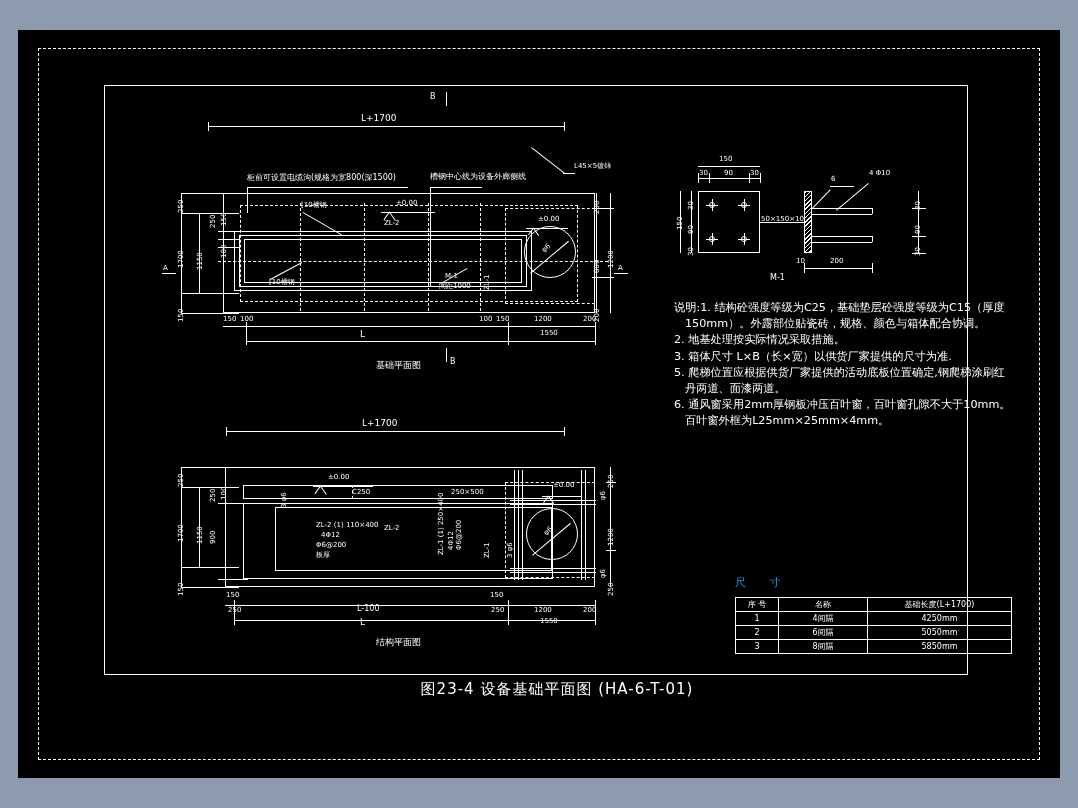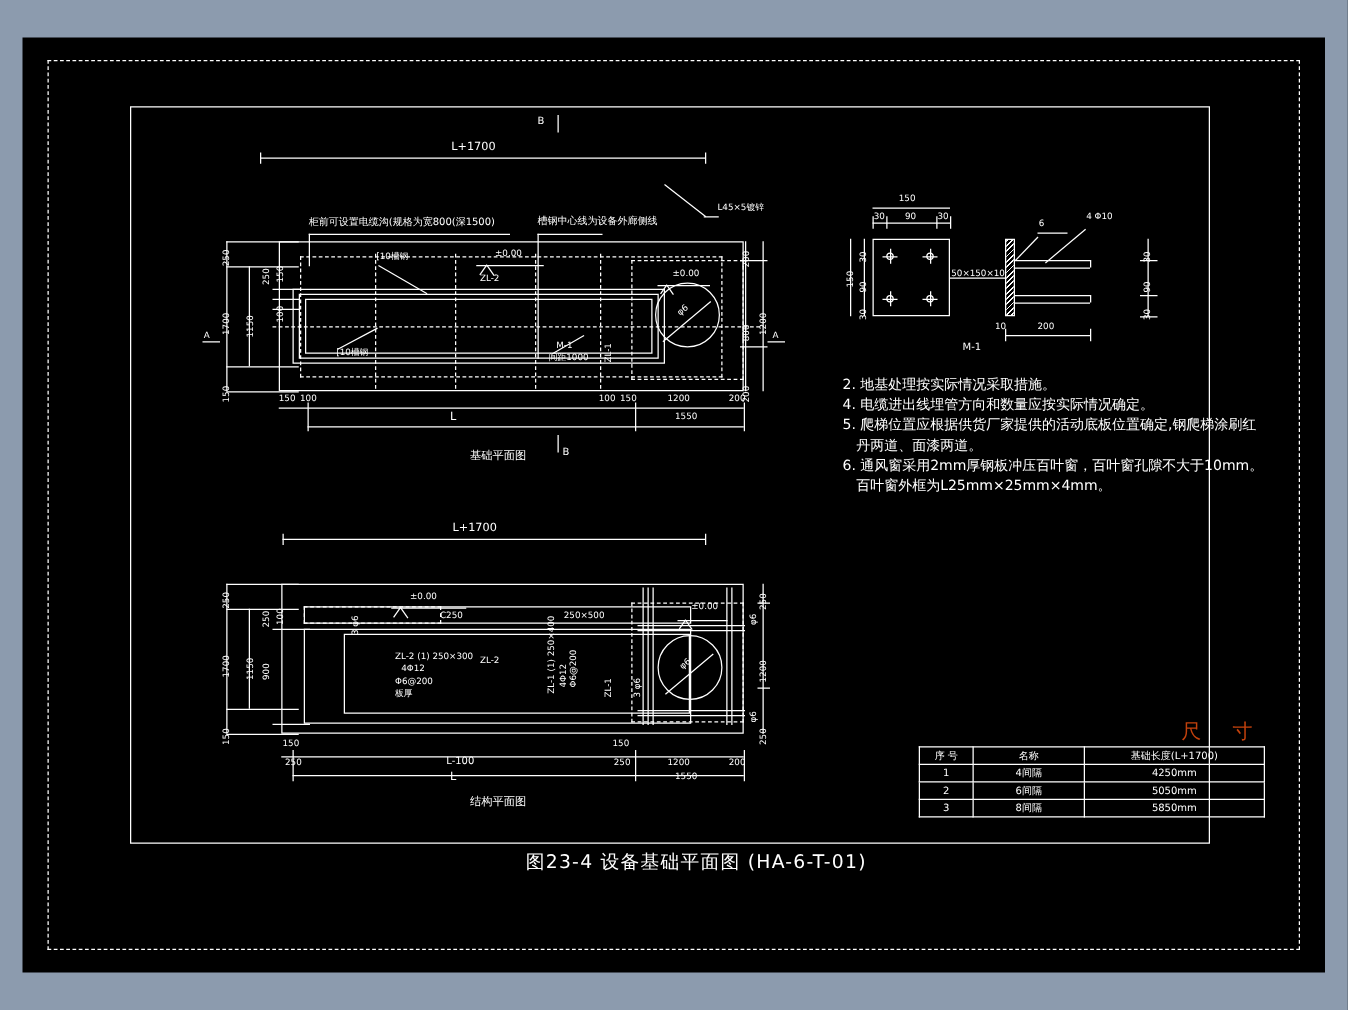--- a/index.html
+++ b/index.html
@@ -16,21 +16,21 @@
   .dbox{position:absolute;border:1px dashed #fff;box-sizing:border-box;}
   .cdot{position:absolute;border:1px solid #fff;border-radius:50%;box-sizing:border-box;}
   .dashv{position:absolute;width:0;border-left:1px dashed #fff;}
   .dashh{position:absolute;height:0;border-top:1px dashed #fff;}
   .notes{position:absolute;left:656px;top:270px;width:340px;color:#fff;font-size:11.2px;line-height:16.2px;
          font-family:"DejaVu Sans","Liberation Sans",sans-serif;}
   .notes div{margin:0;}
   .note-ind{text-indent:0;padding-left:11px;text-indent:-11px;}
   .tbl{position:absolute;left:717px;top:567px;width:277px;border-collapse:collapse;}
   .tbl td,.tbl th{border:1px solid #fff;color:#fff;font-size:8px;text-align:center;padding:1px 0;font-weight:normal;}
-  .tbl-title{position:absolute;left:717px;top:545px;width:277px;text-align:right;color:#c2410c;font-size:16px;letter-spacing:10px;}
+  .tbl-title{position:absolute;left:717px;top:545px;width:277px;text-align:left;color:#0ea5e9;font-size:11px;letter-spacing:10px;}
   .maintitle{position:absolute;left:0;width:1078px;text-align:center;top:650px;color:#fff;font-size:15px;letter-spacing:1px;}
   .vtext{transform-origin:0 0;transform:rotate(-90deg);}
   .tiny{font-size:7px;}
   .xs{font-size:8px;}
   .sm{font-size:9px;}
 </style>
 </head>
 <body>
 
 <div id="root">
@@ -217,22 +217,23 @@
       <div class="lbl tiny vtext" style="left:897px;top:204px;">90</div>
       <div class="lbl tiny vtext" style="left:897px;top:226px;">30</div>
       <div class="ln h" style="left:894px;top:178px;width:14px;"></div>
       <div class="ln h" style="left:894px;top:206px;width:14px;"></div>
       <div class="ln h" style="left:894px;top:223px;width:14px;"></div>
 
       <div class="lbl xs" style="left:752px;top:244px;">M-1</div>
     </div>
 
     <div class="notes">
+      <div class="note-ind"><span>说明:</span><span>1. 结构砼强度等级为C25，基础垫层砼强度等级为C15（厚度150mm）。外露部位贴瓷砖，规格、颜色与箱体配合协调。</span></div>
       <div class="note-ind">2. 地基处理按实际情况采取措施。</div>
-      <div class="note-ind">4. 电缆进出线埋管方向和数量应按实际情况确定。</div>
+      <div class="note-ind">3. 箱体尺寸 L×B（长×宽）以供货厂家提供的尺寸为准.</div>
       <div class="note-ind">5. 爬梯位置应根据供货厂家提供的活动底板位置确定,钢爬梯涂刷红丹两道、面漆两道。</div>
       <div class="note-ind">6. 通风窗采用2mm厚钢板冲压百叶窗，百叶窗孔隙不大于10mm。百叶窗外框为L25mm×25mm×4mm。</div>
     </div>
 
     <div>
       <div class="ln h" style="left:208px;top:401px;width:338px;"></div>
       <div class="ln v" style="left:208px;top:397px;height:9px;"></div>
       <div class="ln v" style="left:546px;top:397px;height:9px;"></div>
       <div class="lbl sm" style="left:344px;top:389px;">L+1700</div>
 
@@ -264,21 +265,21 @@
 
       <div class="lbl tiny" style="left:535px;top:452px;">±0.00</div>
       <div class="ln h" style="left:524px;top:466px;width:40px;"></div>
       <div class="ln" style="left:531px;top:466px;width:9px;height:1px;transform:rotate(55deg);transform-origin:0 0;"></div>
       <div class="ln" style="left:531px;top:466px;width:9px;height:1px;transform:rotate(125deg);transform-origin:0 0;"></div>
 
       <div class="lbl tiny" style="left:334px;top:459px;">C250</div>
       <div class="lbl tiny" style="left:433px;top:459px;">250×500</div>
       <div class="lbl tiny vtext" style="left:263px;top:478px;">3 φ6</div>
 
-      <div class="lbl tiny" style="left:298px;top:492px;">ZL-2 (1) 250×300</div>
+      <div class="lbl tiny" style="left:298px;top:492px;">ZL-2 (1) 110×400</div>
       <div class="lbl tiny" style="left:303px;top:502px;">4Φ12</div>
       <div class="lbl tiny" style="left:298px;top:512px;">Φ6@200</div>
       <div class="lbl tiny" style="left:298px;top:522px;">板厚</div>
       <div class="lbl tiny" style="left:366px;top:495px;">ZL-2</div>
 
       <div class="lbl tiny vtext" style="left:420px;top:525px;">ZL-1 (1) 250×400</div>
       <div class="lbl tiny vtext" style="left:430px;top:520px;">4Φ12</div>
       <div class="lbl tiny vtext" style="left:438px;top:520px;">Φ6@200</div>
       <div class="lbl tiny vtext" style="left:466px;top:528px;">ZL-1</div>
       <div class="lbl tiny vtext" style="left:489px;top:528px;">3 φ6</div>

